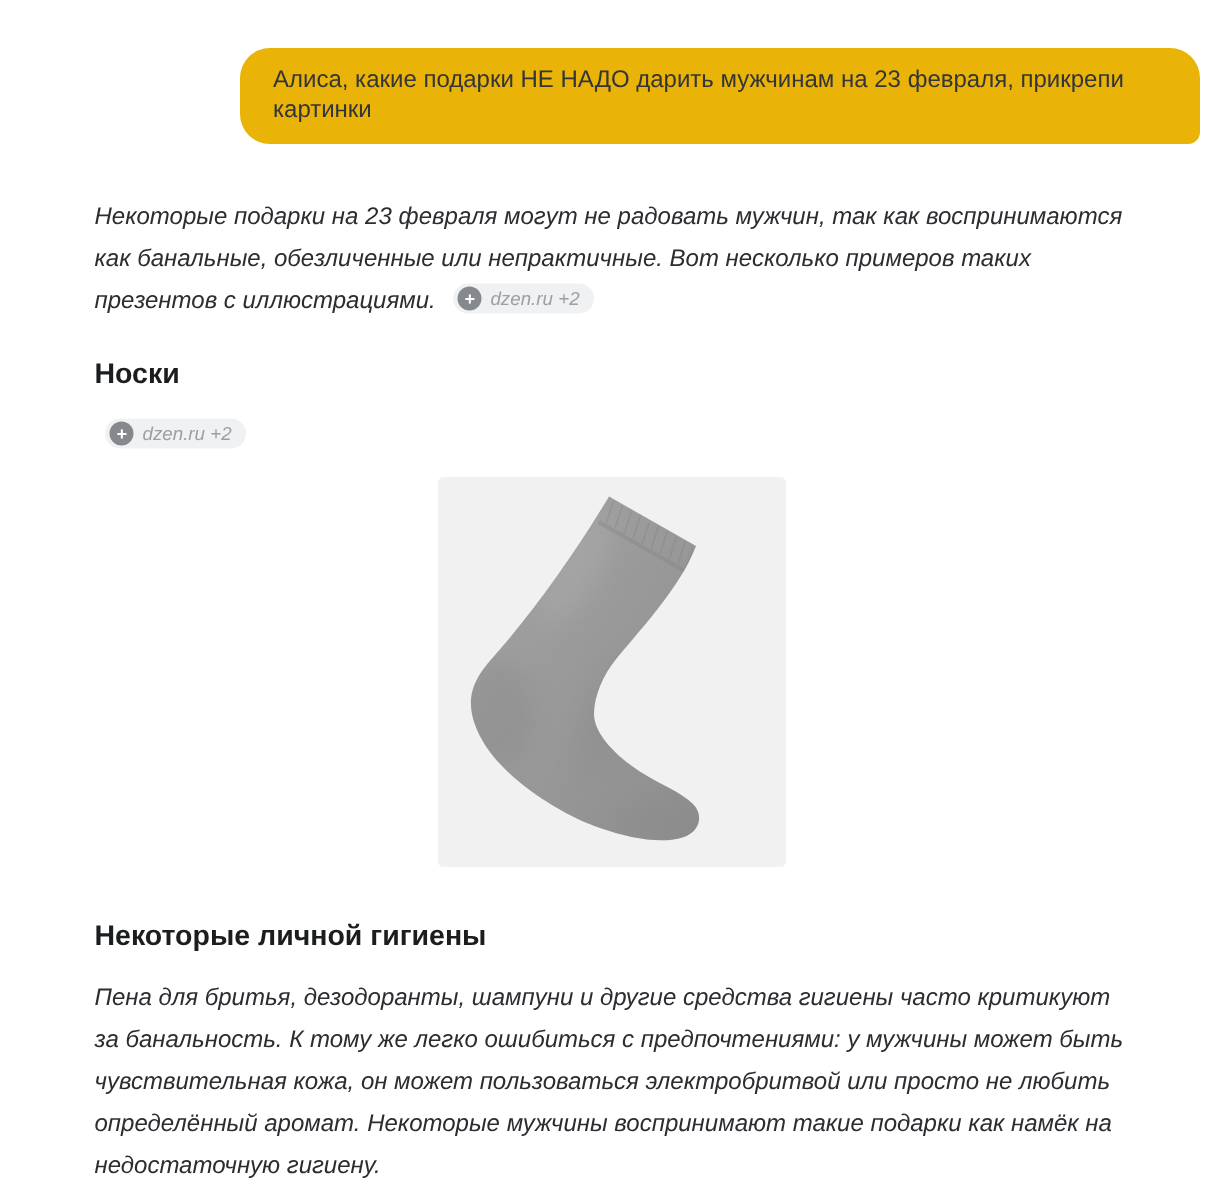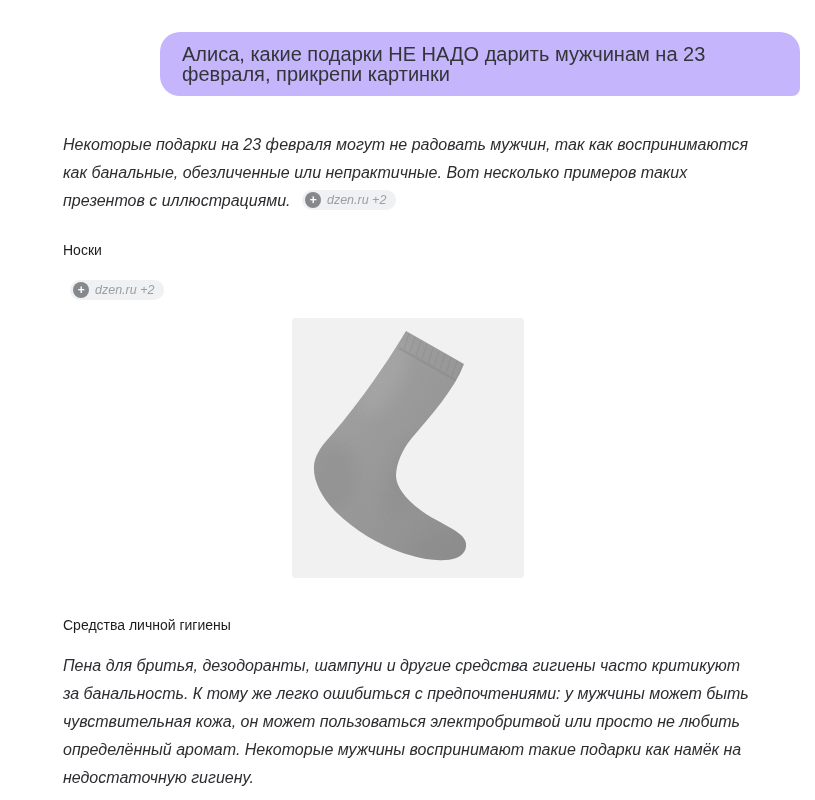--- a/index.html
+++ b/index.html
@@ -11,43 +11,43 @@
     overflow: hidden;
   }
 
   
   .bubble-row {
     display: flex;
     justify-content: flex-end;
     padding: 32px 15px 0 0;
   }
   .bubble {
-    background: #c4b5fd;
+    background: #eab308;
     border-radius: 20px 20px 8px 20px;
     padding: 12px 22px;
-    font-size: 20px;
+    font-size: 16px;
     line-height: 20px;
     color: #333538;
     max-width: 640px;
   }
 
   
   .main {
     margin: 35px 62px 0 63px;
   }
   .para {
     font-size: 16px;
     line-height: 28px;
     color: #2b2d30;
     font-style: italic;
   }
   h2.section-heading {
-    font-size: 14px;
+    font-size: 19px;
     line-height: 28px;
-    font-weight: 400;
+    font-weight: 700;
     color: #1b1d1f;
     margin: 21px 0 13px 0;
   }
   h2.section-heading.big-gap { margin-top: 33px; }
 
   
   .badge {
     display: inline-flex;
     align-items: center;
     gap: 6px;
@@ -153,20 +153,20 @@
             <path d="M147,33 l-5,15"></path>
           <path d="M153,36 l-5,15"></path>
             <path d="M159,40 l-5,15"></path>
             <path d="M165,43 l-5,15"></path>
             <path d="M170,47 l-5,14"></path>
         </g>
       </g>
     </svg>
   </div>
 
-  <h2 class="section-heading big-gap">Средства личной гигиены</h2>
+  <h2 class="section-heading big-gap">Некоторые личной гигиены</h2>
 
   <p class="para">
     <span>Пена для бритья, дезодоранты, шампуни и другие средства гигиены часто критикуют за банальность. К тому же легко ошибиться с предпочтениями: у мужчины может быть чувствительная кожа, он может пользоваться электробритвой или просто не любить определённый аромат. Некоторые мужчины воспринимают такие подарки как намёк на недостаточную гигиену.</span>
     
   </p>
 
 </div>
 
 </body></html>

